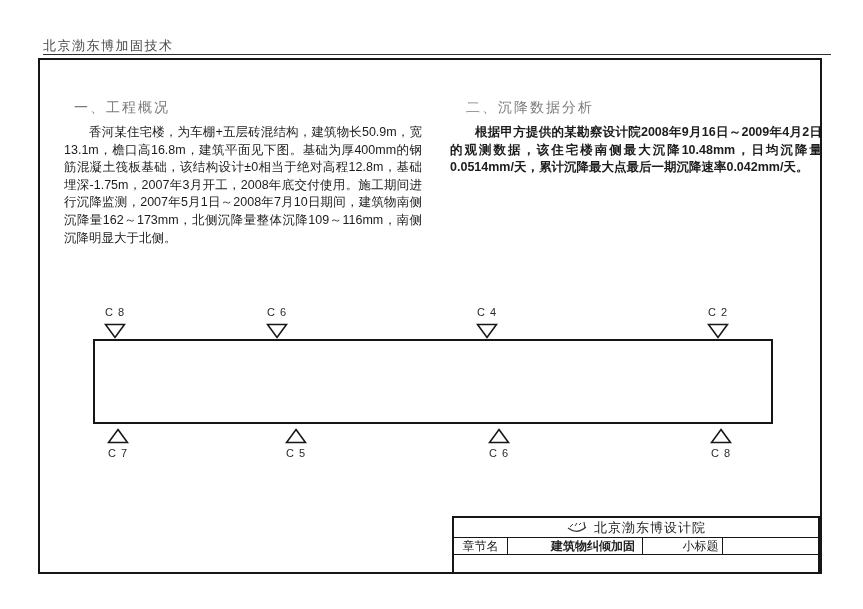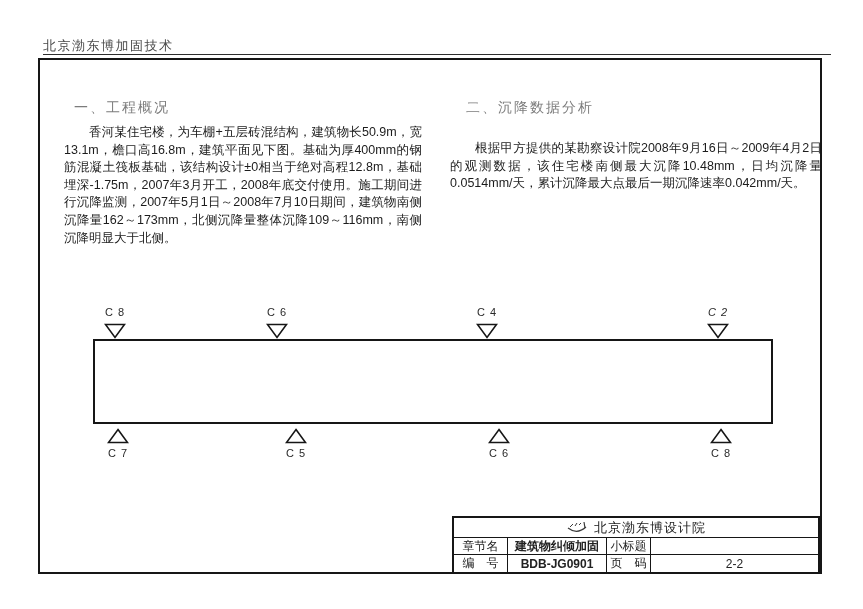--- a/index.html
+++ b/index.html
@@ -36,55 +36,55 @@
   }
   .heading-overview { left:74px; top:99px; }
   .heading-analysis { left:454px; top:99px;margin-left:12px; }
 
   
   .body-text {
     position:absolute; font-size:12.5px; line-height:17.6px;
     color:#1c1c1c; text-align:justify; text-indent:2em;
   }
   .body-overview { left:64px; top:124px; width:358px; }
-  .body-analysis { left:450px; top:140px; width:372px; }
+  .body-analysis { left:450px; top:124px; width:372px;font-weight:bold; }
 
   
   .plan-rect {
     position:absolute; left:93px; top:339px; width:680px; height:85px;
     border:2px solid #161616; box-sizing:border-box; background:#ffffff;
   }
 
   
   .marker { position:absolute; width:40px; text-align:center; }
   .marker .mlabel {
     display:block; font-size:11px; color:#2a2a2a; letter-spacing:1px;
     line-height:14px;
   }
   .marker.top { top:305px; }
   .marker.top .mlabel { margin-bottom:4px; }
   .marker.bottom { top:428px; }
   .marker.bottom .mlabel { margin-top:2px; }
   .marker svg { display:block; margin:0 auto; }
 
-  .tm-0 { left:95px; }  .tm-1 { left:257px; } .tm-2 { left:467px; } .tm-3 { left:698px;font-style:italic; }
+  .tm-0 { left:95px; }  .tm-1 { left:257px; } .tm-2 { left:467px; } .tm-3 { left:698px; }
   .bm-0 { left:98px; }  .bm-1 { left:276px; } .bm-2 { left:479px; } .bm-3 { left:701px; }
 
   
   .title-block {
     position:absolute; left:452px; top:516px; width:368px; height:58px;
     border:2px solid #161616; box-sizing:border-box; background:#ffffff;
     display:grid; grid-template-rows:20px 17px 17px;
   }
   .tb-head {
     display:flex; align-items:center; justify-content:center; gap:6px;
     border-bottom:1px solid #161616; font-size:13px; color:#222;
     letter-spacing:1px;
   }
-  .tb-row { display:grid; grid-template-columns:54px 99px 44px 1fr; }
+  .tb-row { display:grid; grid-template-columns:54px 99px 44px 1fr;gap:36px; }
   .tb-row.mid { border-bottom:1px solid #161616; }
   .tb-cell {
     display:flex; align-items:center; justify-content:center;
     font-size:12px; color:#222; border-right:1px solid #161616;
     white-space:nowrap; overflow:hidden;
   }
   .tb-cell.last { border-right:none; }
   .tb-cell.bold { font-weight:bold; }
 </style>
 </head>
@@ -160,19 +160,13 @@
       <path d="M4,6 L7,3 M9,5 L11,2 M13,4 L15,2" fill="none" stroke="#3a3a3a" stroke-width="1"></path>
       <path d="M18,1 L19,7" fill="none" stroke="#3a3a3a" stroke-width="1.2"></path>
     </svg>
     <span>北京渤东博设计院</span>
   </div>
   <div class="tb-row mid">
     <div class="tb-cell">章节名</div>
     <div class="tb-cell bold">建筑物纠倾加固</div>
     <div class="tb-cell">小标题</div>
   </div>
-  <div class="tb-row">
-    <div class="tb-cell">编　号</div>
-    <div class="tb-cell bold">BDB-JG0901</div>
-    <div class="tb-cell">页　码</div>
-    <div class="tb-cell last">2-2</div>
-  </div>
 </div>
 
 </body></html>

